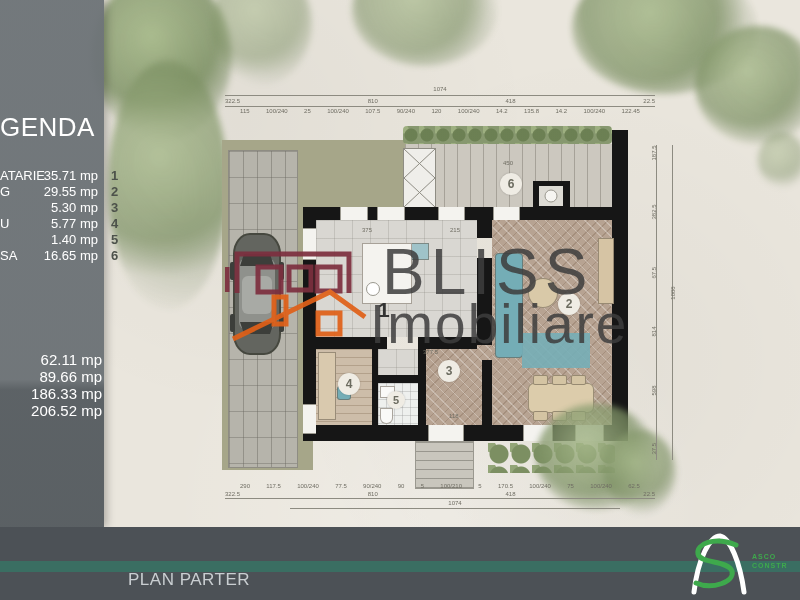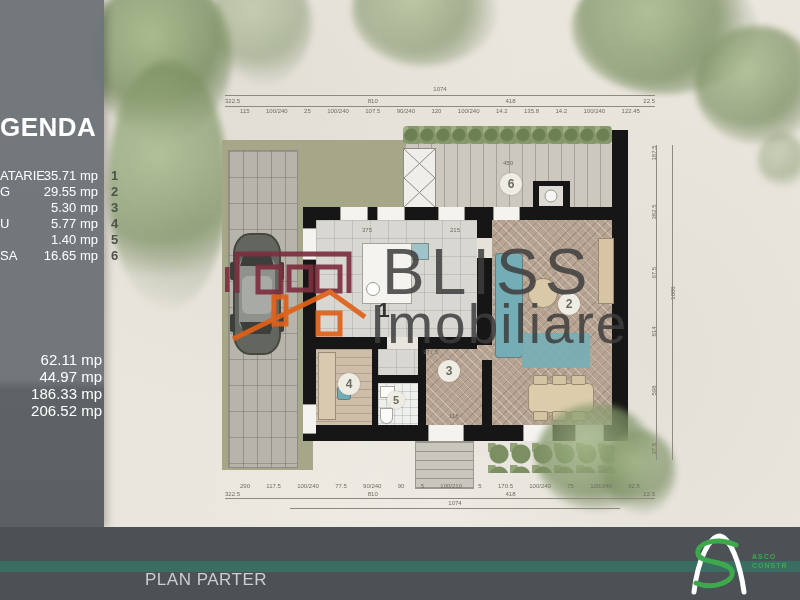--- a/index.html
+++ b/index.html
@@ -72,21 +72,21 @@
       box-shadow:3px 0 8px rgba(0,0,0,.25);color:#fff;}
   .lg-row{position:absolute;left:0;width:100px;height:16px;font-size:13px;}
   .lg-label{position:absolute;left:0;top:0;}
   .lg-val{position:absolute;right:2px;top:0;}
   .lg-num{position:absolute;left:111px;width:14px;font-size:13px;font-weight:bold;color:#4d524b;}
   .lg-total{position:absolute;right:2px;width:100px;text-align:right;font-size:15px;color:#fff;}
   
   #footer{position:absolute;left:0;top:527px;width:800px;height:73px;background:#4c5156;}
   #tealline{position:absolute;left:0;top:561px;width:800px;height:11px;background:#3a6e62;}
   #footer-title{position:absolute;left:128px;top:531px;font-size:24px;font-weight:bold;color:#fff;letter-spacing:.5px;}
-  #footer-sub{position:absolute;left:128px;top:570px;font-size:17px;color:#c9ced1;letter-spacing:.5px;margin-left:17px;}
+  #footer-sub{position:absolute;left:128px;top:570px;font-size:17px;color:#c9ced1;letter-spacing:.5px;}
   .asco-text{position:absolute;font-size:7px;font-weight:bold;color:#3ea94c;letter-spacing:1px;line-height:8px;}
 </style>
 </head>
 <body>
 
 <div id="stage">
 
   <div class="tree" style="left:92px;top:-28px;width:140px;height:168px;"></div>
   <div class="tree" style="left:108px;top:60px;width:120px;height:250px;opacity:.85;"></div>
   <div class="tree" style="left:212px;top:-36px;width:100px;height:120px;opacity:.55;"></div>
@@ -285,21 +285,21 @@
     <g stroke="#e06018" stroke-width="5" fill="none">
       <rect x="49" y="57" width="12" height="27"></rect>
       <path d="M8 99 L105 52 L140 77"></path>
       <rect x="93" y="73" width="22" height="21"></rect>
     </g>
   </svg>
   <div class="wm-text" style="left:382px;top:242px;font-size:64px;line-height:60px;">BLISS</div>
   <div class="wm-text" style="left:370px;top:296px;font-size:55px;line-height:56px;letter-spacing:2px;">Imobiliare</div>
 
   <div id="panel">
-    <div class="abs" style="left:0;top:112px;font-size:26px;font-weight:bold;letter-spacing:.5px;">GENDA</div>
+    <div class="abs" style="left:0;top:112px;font-size:26px;font-weight:normal;letter-spacing:.5px;">GENDA</div>
     <div class="lg-row" style="top:168px;">
         <span class="lg-label">ATARIE</span>
         <span class="lg-val">35.71 mp</span>
       </div>
     <div class="lg-row" style="top:184px;">
         <span class="lg-label">G</span>
         <span class="lg-val">29.55 mp</span>
       </div>
     <div class="lg-row" style="top:200px;">
         <span class="lg-label"></span>
@@ -311,21 +311,21 @@
       </div>
     <div class="lg-row" style="top:232px;">
         <span class="lg-label"></span>
         <span class="lg-val">1.40 mp</span>
       </div>
     <div class="lg-row" style="top:248px;">
         <span class="lg-label">SA</span>
         <span class="lg-val">16.65 mp</span>
       </div>
     <div class="lg-total" style="top:351px;">62.11 mp</div>
-    <div class="lg-total" style="top:368px;">44.97 mp</div>
+    <div class="lg-total" style="top:368px;">89.66 mp</div>
     <div class="lg-total" style="top:385px;">186.33 mp</div>
     <div class="lg-total" style="top:402px;">206.52 mp</div>
   </div>
 
   <div class="lg-num" style="top:168px;">1</div>
   <div class="lg-num" style="top:184px;">2</div>
   <div class="lg-num" style="top:200px;">3</div>
   <div class="lg-num" style="top:216px;">4</div>
   <div class="lg-num" style="top:232px;">5</div>
   <div class="lg-num" style="top:248px;">6</div>

